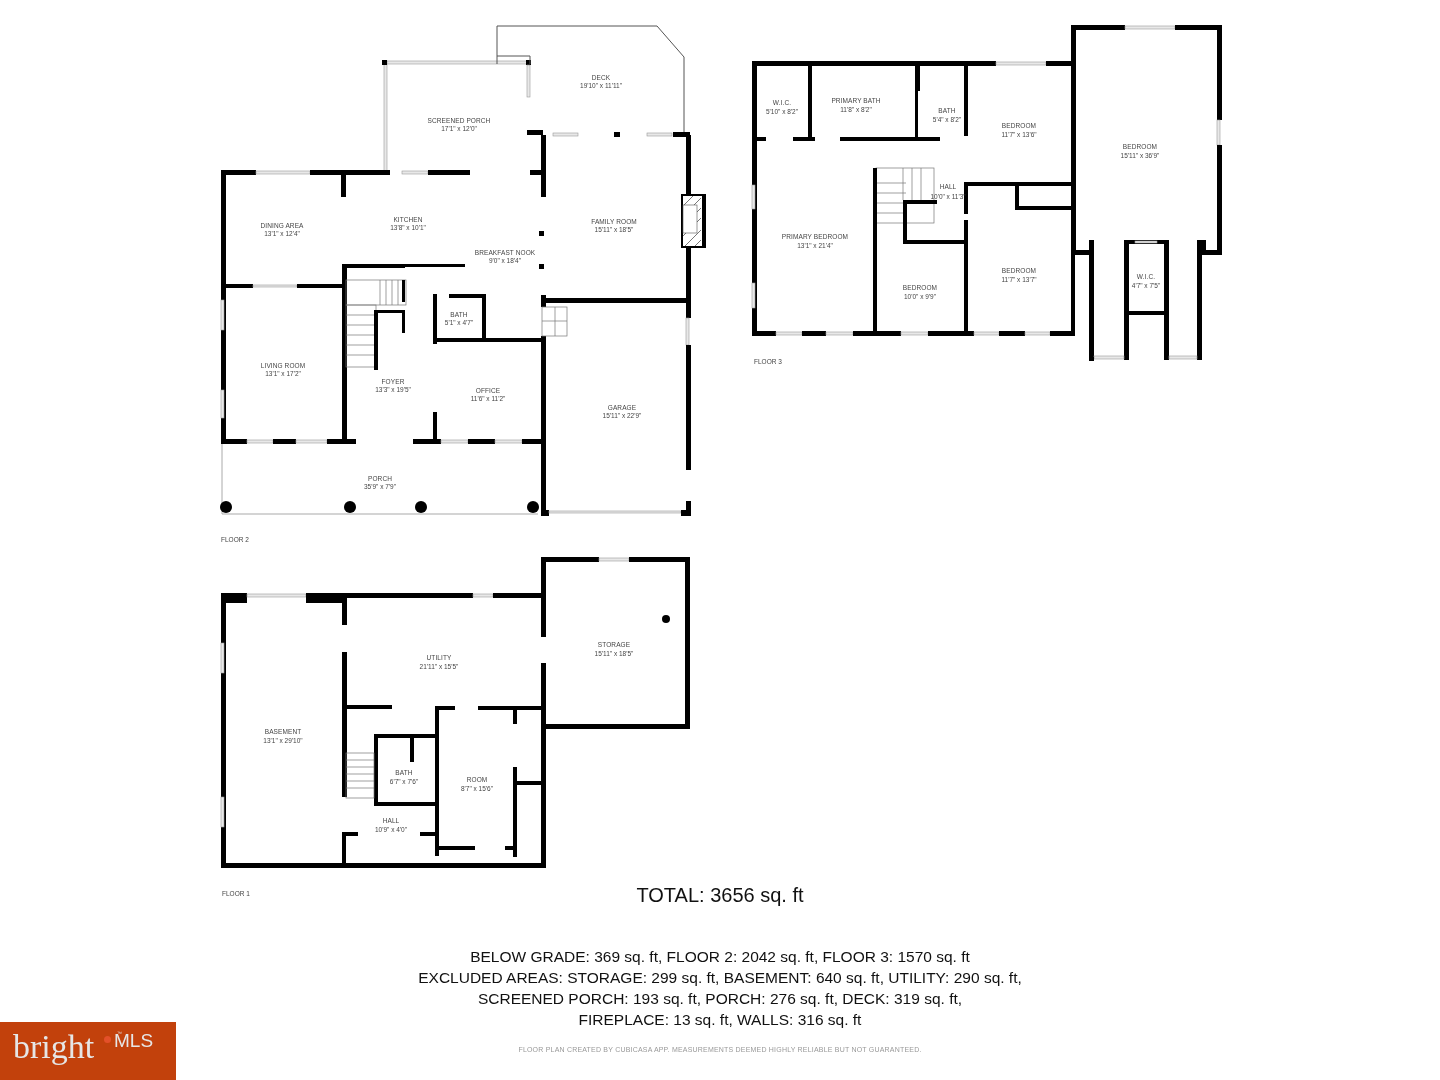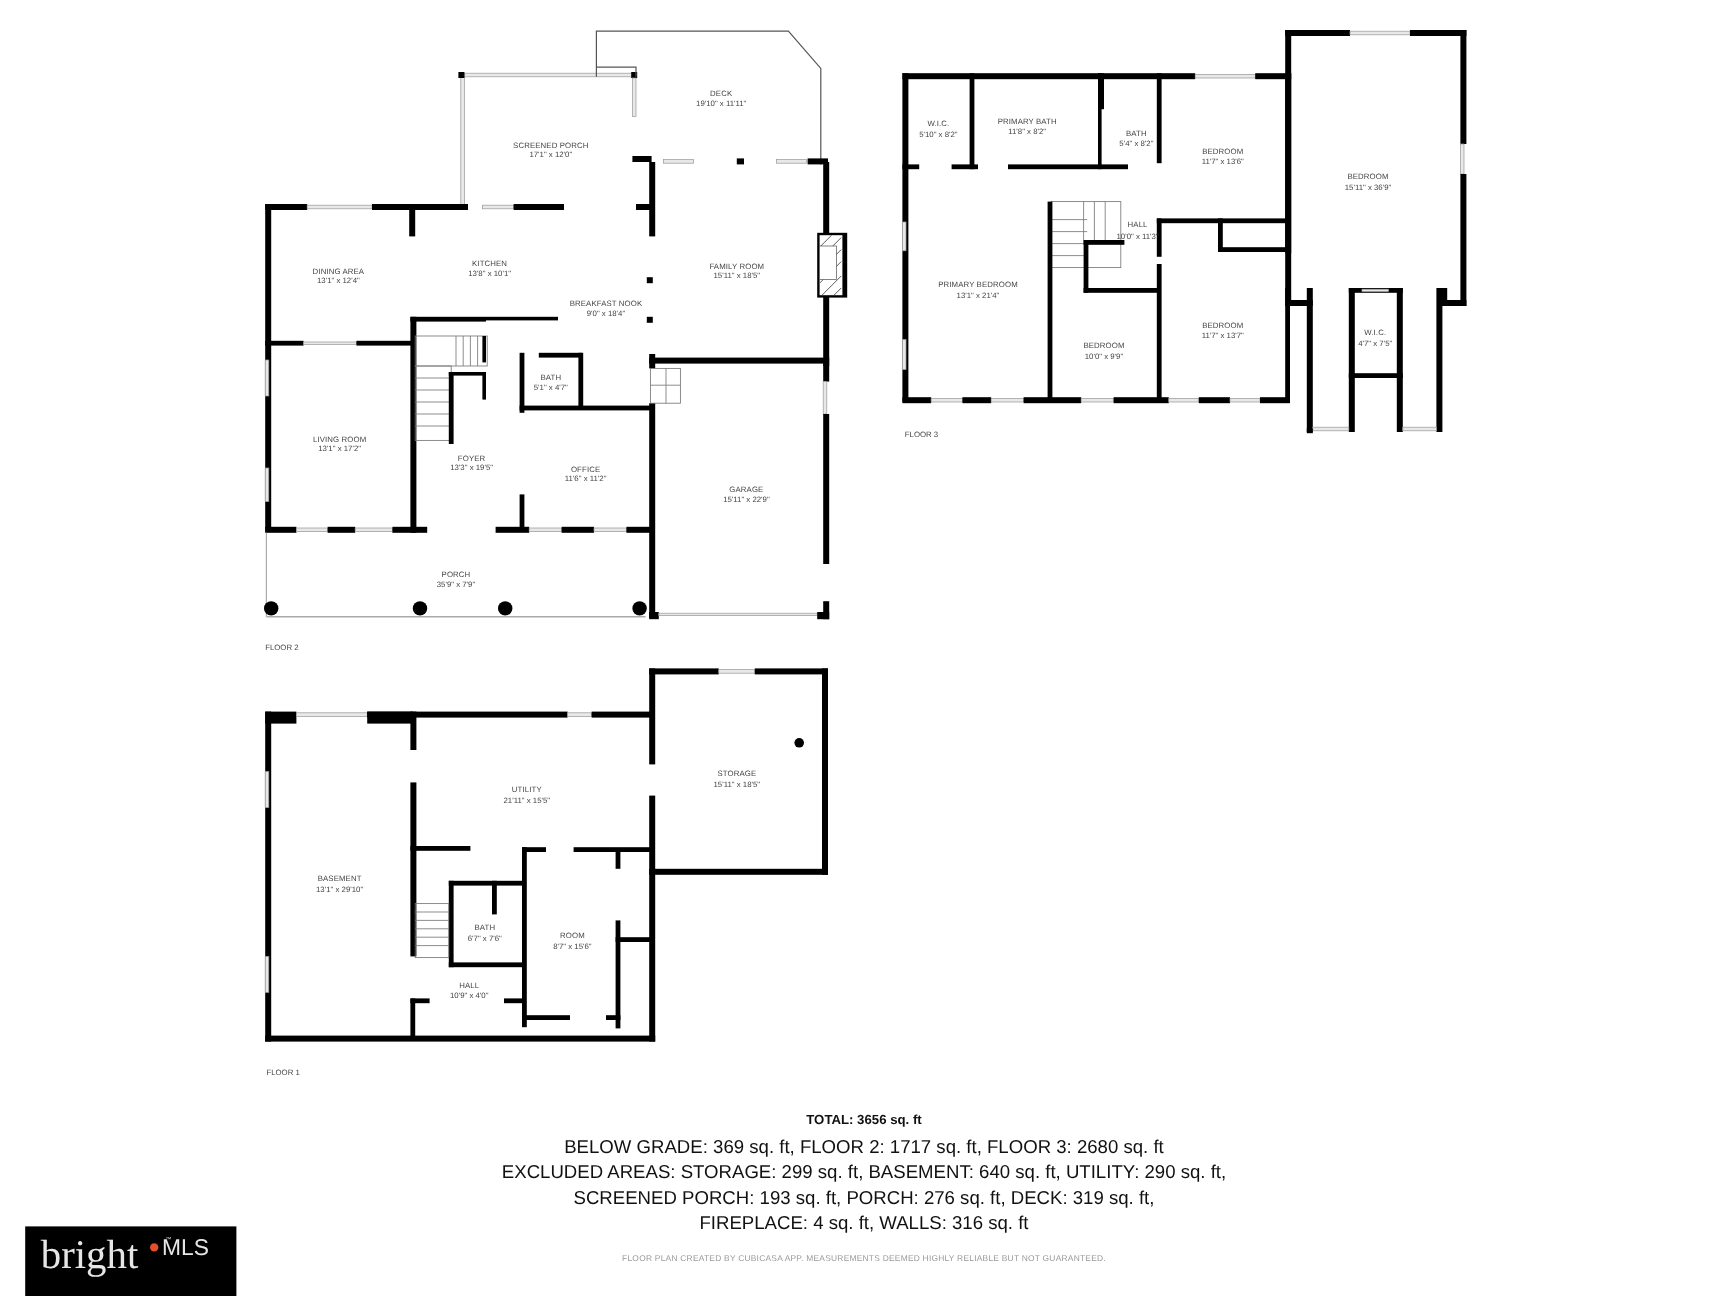--- a/index.html
+++ b/index.html
@@ -6,24 +6,24 @@
   body { width:1440px; height:1080px; position:relative; overflow:hidden; font-family:"Liberation Sans", sans-serif; color:#333; }
   svg.plan { position:absolute; left:0; top:0; }
   .room-name { font-family:"Liberation Sans", sans-serif; font-size:6.5px; fill:#444; text-anchor:middle; letter-spacing:0.1px; }
   .room-dim { font-family:"Liberation Sans", sans-serif; font-size:6.5px; fill:#444; text-anchor:middle; }
   .floor-label { font-family:"Liberation Sans", sans-serif; font-size:6.5px; fill:#444; }
   .w { fill:#000; }
   .win { fill:#e8e8e8; stroke:#999; stroke-width:0.6; }
   .thin { fill:none; stroke:#555; stroke-width:1; }
   .stair { fill:none; stroke:#777; stroke-width:0.7; }
   .summary { position:absolute; left:0; width:1440px; text-align:center; font-family:"Liberation Sans", sans-serif; color:#111; }
-  .summary .total { top:928px; position:absolute; width:100%; font-size:11px; font-weight:bold; }
+  .summary .total { top:884px; position:absolute; width:100%; font-size:20px; font-weight:normal; }
   .summary .line { position:absolute; width:100%; font-size:15.5px; }
   .disclaimer { position:absolute; top:1046px; left:0; width:1440px; text-align:center; font-size:7px; color:#999; letter-spacing:0.2px; }
-  .logo { position:absolute; left:0; top:1022px; width:176px; height:58px; background:#000000;margin-left:21px; }
+  .logo { position:absolute; left:0; top:1022px; width:176px; height:58px; background:#c2410c; }
   .logo .b { position:absolute; left:13px; top:6px; font-family:"Liberation Serif", serif; font-size:34px; color:#e6e6e6; }
   .logo .m { position:absolute; left:114px; top:8px; font-family:"Liberation Sans", sans-serif; font-size:19px; color:#e6e6e6; }
   .logo .dot { position:absolute; left:104px; top:14px; width:7px; height:7px; background:#e3502a; border-radius:50%; }
   .logo .tm { position:absolute; left:117px; top:8px; font-size:5px; color:#ddd; }
 </style>
 </head>
 <body>
 
 <svg class="plan" width="1440" height="1080" viewBox="0 0 1440 1080">
 
@@ -326,24 +326,24 @@
     <text class="room-name" x="477" y="782">ROOM</text>
     <text class="room-dim" x="477" y="791">8'7" x 15'6"</text>
     <text class="room-name" x="391" y="823">HALL</text>
     <text class="room-dim" x="391" y="832">10'9" x 4'0"</text>
     <text class="floor-label" x="222" y="896">FLOOR 1</text>
   </g>
 </svg>
 
 <div class="summary">
   <div class="total">TOTAL: 3656 sq. ft</div>
-  <div class="line" style="top:948px">BELOW GRADE: 369 sq. ft, FLOOR 2: 1717 sq. ft, FLOOR 3: 2680 sq. ft</div>
+  <div class="line" style="top:948px">BELOW GRADE: 369 sq. ft, FLOOR 2: 2042 sq. ft, FLOOR 3: 1570 sq. ft</div>
   <div class="line" style="top:969px">EXCLUDED AREAS: STORAGE: 299 sq. ft, BASEMENT: 640 sq. ft, UTILITY: 290 sq. ft,</div>
   <div class="line" style="top:990px">SCREENED PORCH: 193 sq. ft, PORCH: 276 sq. ft, DECK: 319 sq. ft,</div>
-  <div class="line" style="top:1011px">FIREPLACE: 4 sq. ft, WALLS: 316 sq. ft</div>
+  <div class="line" style="top:1011px">FIREPLACE: 13 sq. ft, WALLS: 316 sq. ft</div>
 </div>
 
 <div class="disclaimer">FLOOR PLAN CREATED BY CUBICASA APP. MEASUREMENTS DEEMED HIGHLY RELIABLE BUT NOT GUARANTEED.</div>
 
 <div class="logo">
   <span class="b">bright</span>
   <span class="dot"></span>
   <span class="tm">™</span>
   <span class="m">MLS</span>
 </div>

